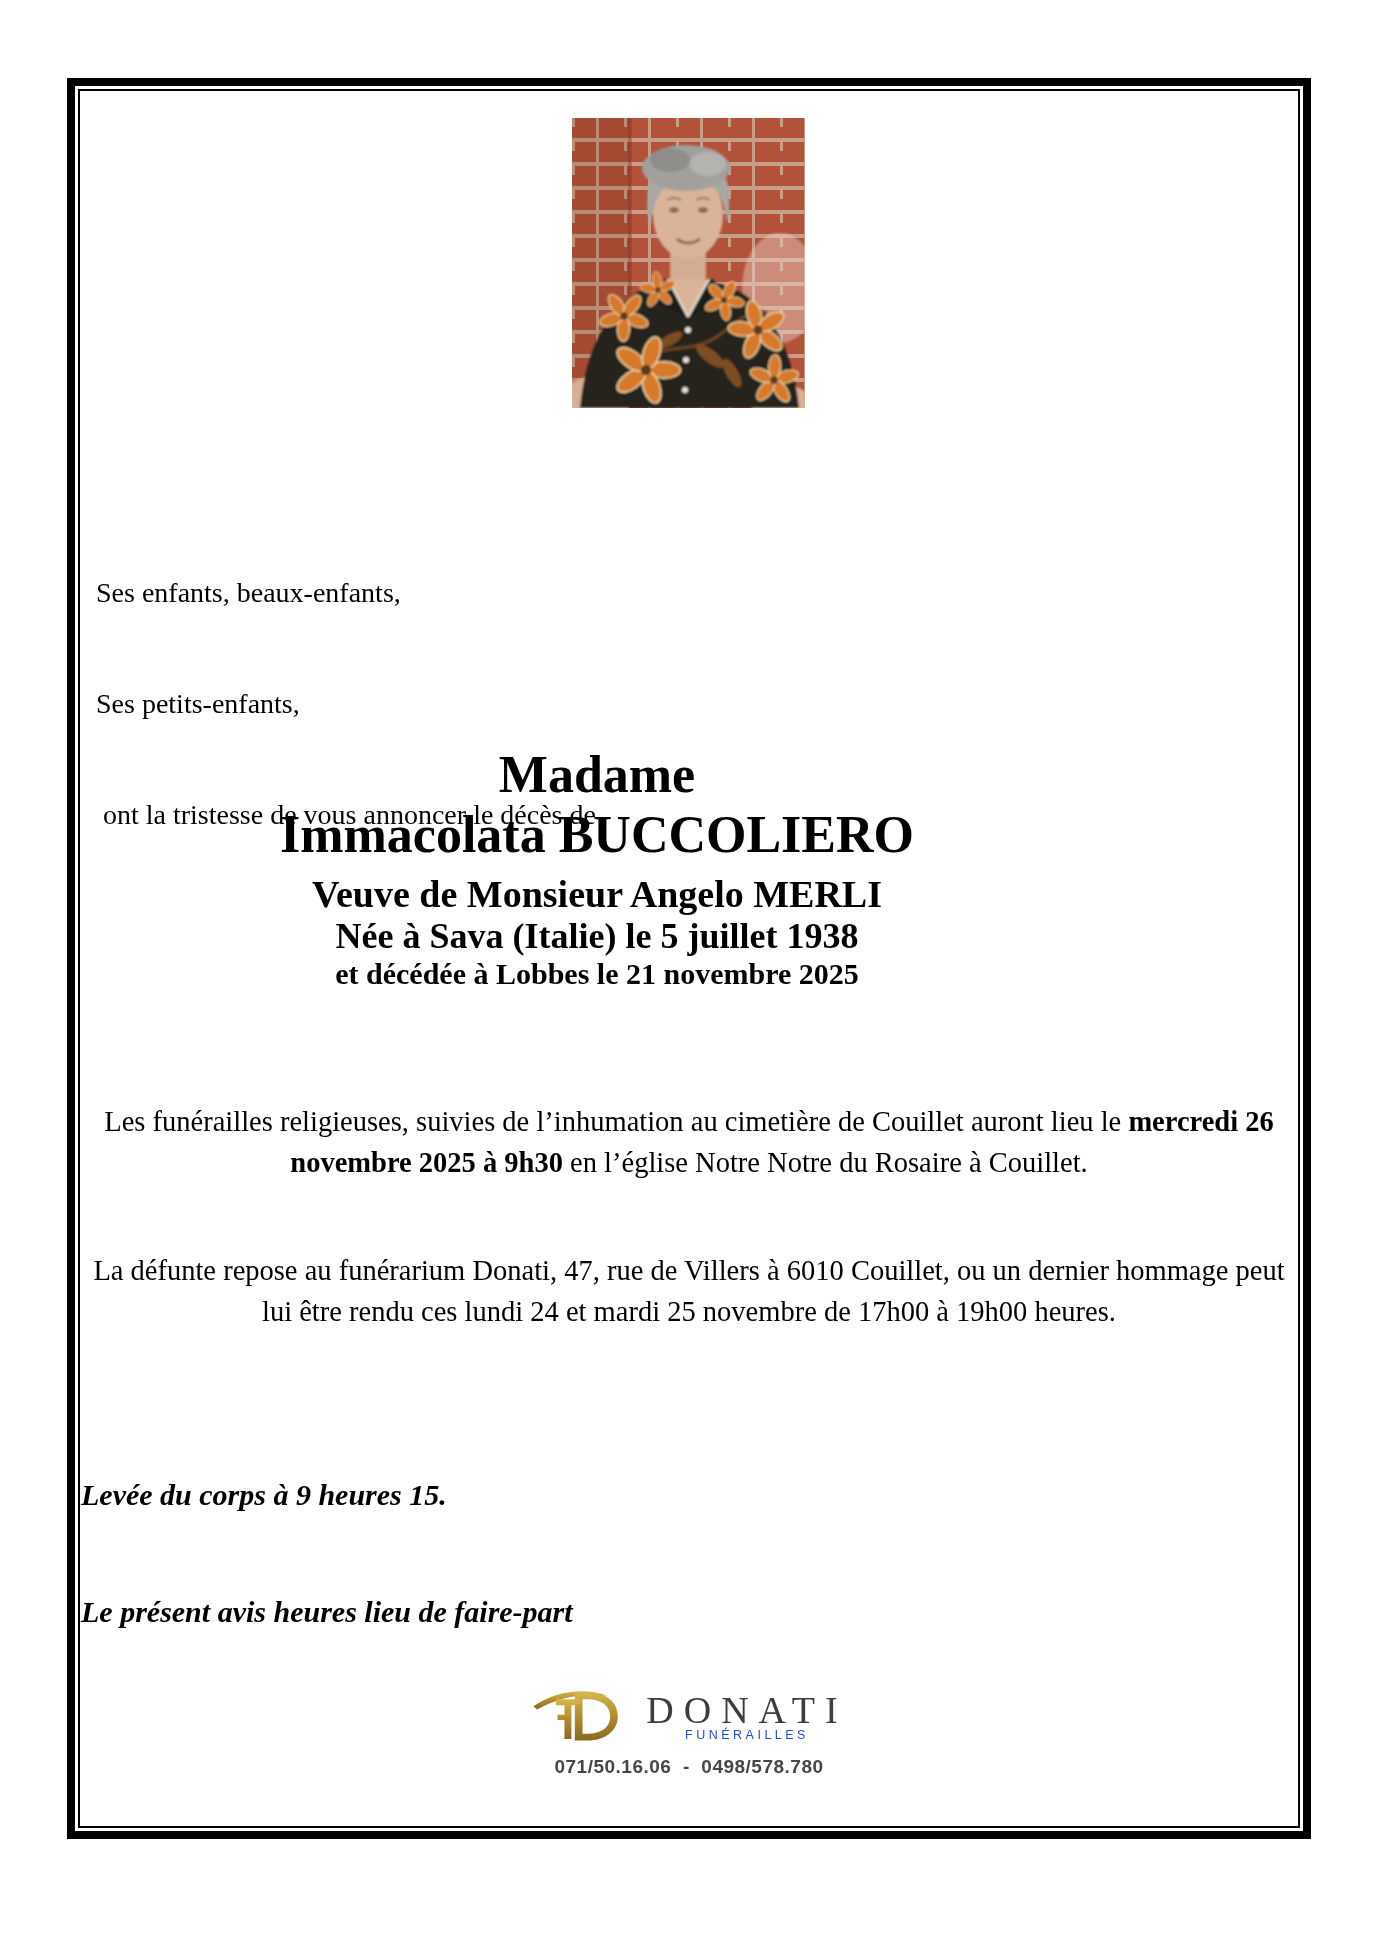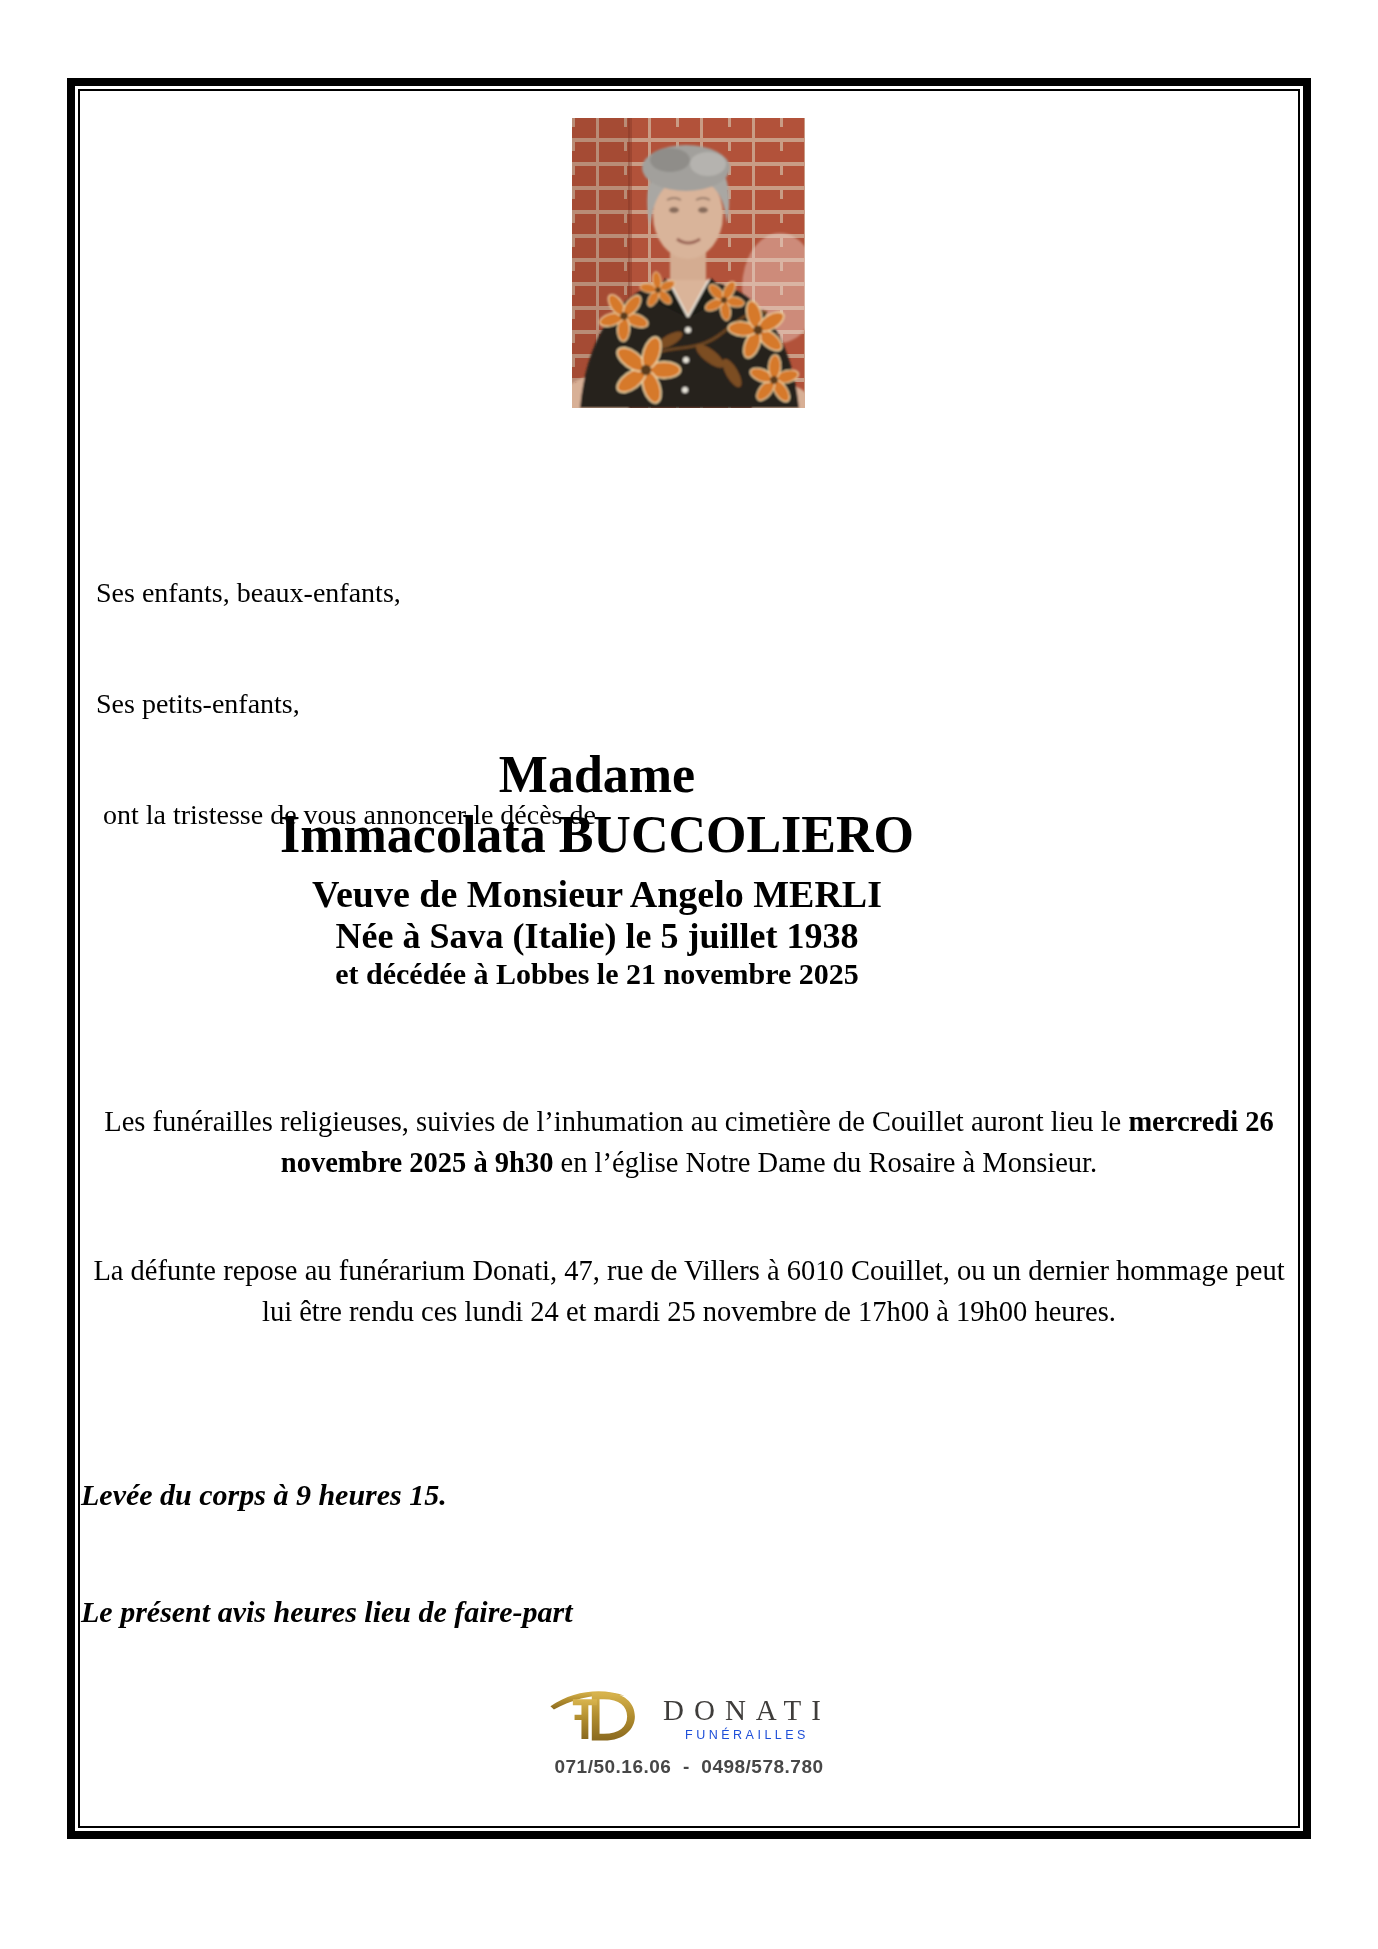--- a/index.html
+++ b/index.html
@@ -43,21 +43,21 @@
   .levee { top:1478px; }
   .avis  { top:1595px; }
 
   .logo-block {
     position:absolute; left:81px; top:1682px; width:1216px;
     display:flex; flex-direction:column; align-items:center;
   }
   .logo-row { display:flex; align-items:center; }
   .logo-text { display:flex; flex-direction:column; margin-left:4px; }
   .donati {
-    font-family:"Liberation Serif", serif; font-size:29px; letter-spacing:10px;
+    font-family:"Liberation Serif", serif; font-size:38px; letter-spacing:10px;
     color:#3f3d3b; line-height:40px;
   }
   .funerailles {
     font-family:"Liberation Sans", sans-serif; font-size:12.5px; letter-spacing:3.5px;
     color:#1d4ed8; text-align:center; margin-top:-2px; line-height:15px;
   }
   .phones {
     font-family:"Liberation Sans", sans-serif; font-size:19px; font-weight:bold;
     color:#474747; margin-top:5px; white-space:pre; letter-spacing:0.5px;
   }
@@ -141,21 +141,21 @@
     <div>Ses petits-enfants,</div>
     <div> ont la tristesse de vous annoncer le décès de</div>
   </div>
 
   <div class="center madame">Madame</div>
   <div class="center name">Immacolata BUCCOLIERO</div>
   <div class="center veuve">Veuve de Monsieur Angelo MERLI</div>
   <div class="center birth">Née à Sava (Italie) le 5 juillet 1938</div>
   <div class="center death">et décédée à Lobbes le 21 novembre 2025</div>
 
-  <div class="par funeral"><span>Les funérailles religieuses, suivies de l’inhumation au cimetière de Couillet auront lieu le </span><b>mercredi 26 novembre 2025 à 9h30</b><span> en l’église Notre Dame du Rosaire à Monsieur.</span></div>
+  <div class="par funeral"><span>Les funérailles religieuses, suivies de l’inhumation au cimetière de Couillet auront lieu le </span><b>mercredi 26 novembre 2025 à 9h30</b><span> en l’église Notre Notre du Rosaire à Couillet.</span></div>
 
   <div class="par repose">La défunte repose au funérarium Donati, 47, rue de Villers à 6010 Couillet, ou un dernier hommage peut lui être rendu ces lundi 24 et mardi 25 novembre de 17h00 à 19h00 heures.</div>
 
   <div class="note levee">Levée du corps à 9 heures 15.</div>
   <div class="note avis">Le présent avis heures lieu de faire-part</div>
 
   <div class="logo-block">
     <div class="logo-row">
       <svg viewBox="0 0 130 80" width="112" height="69">
         <defs>

